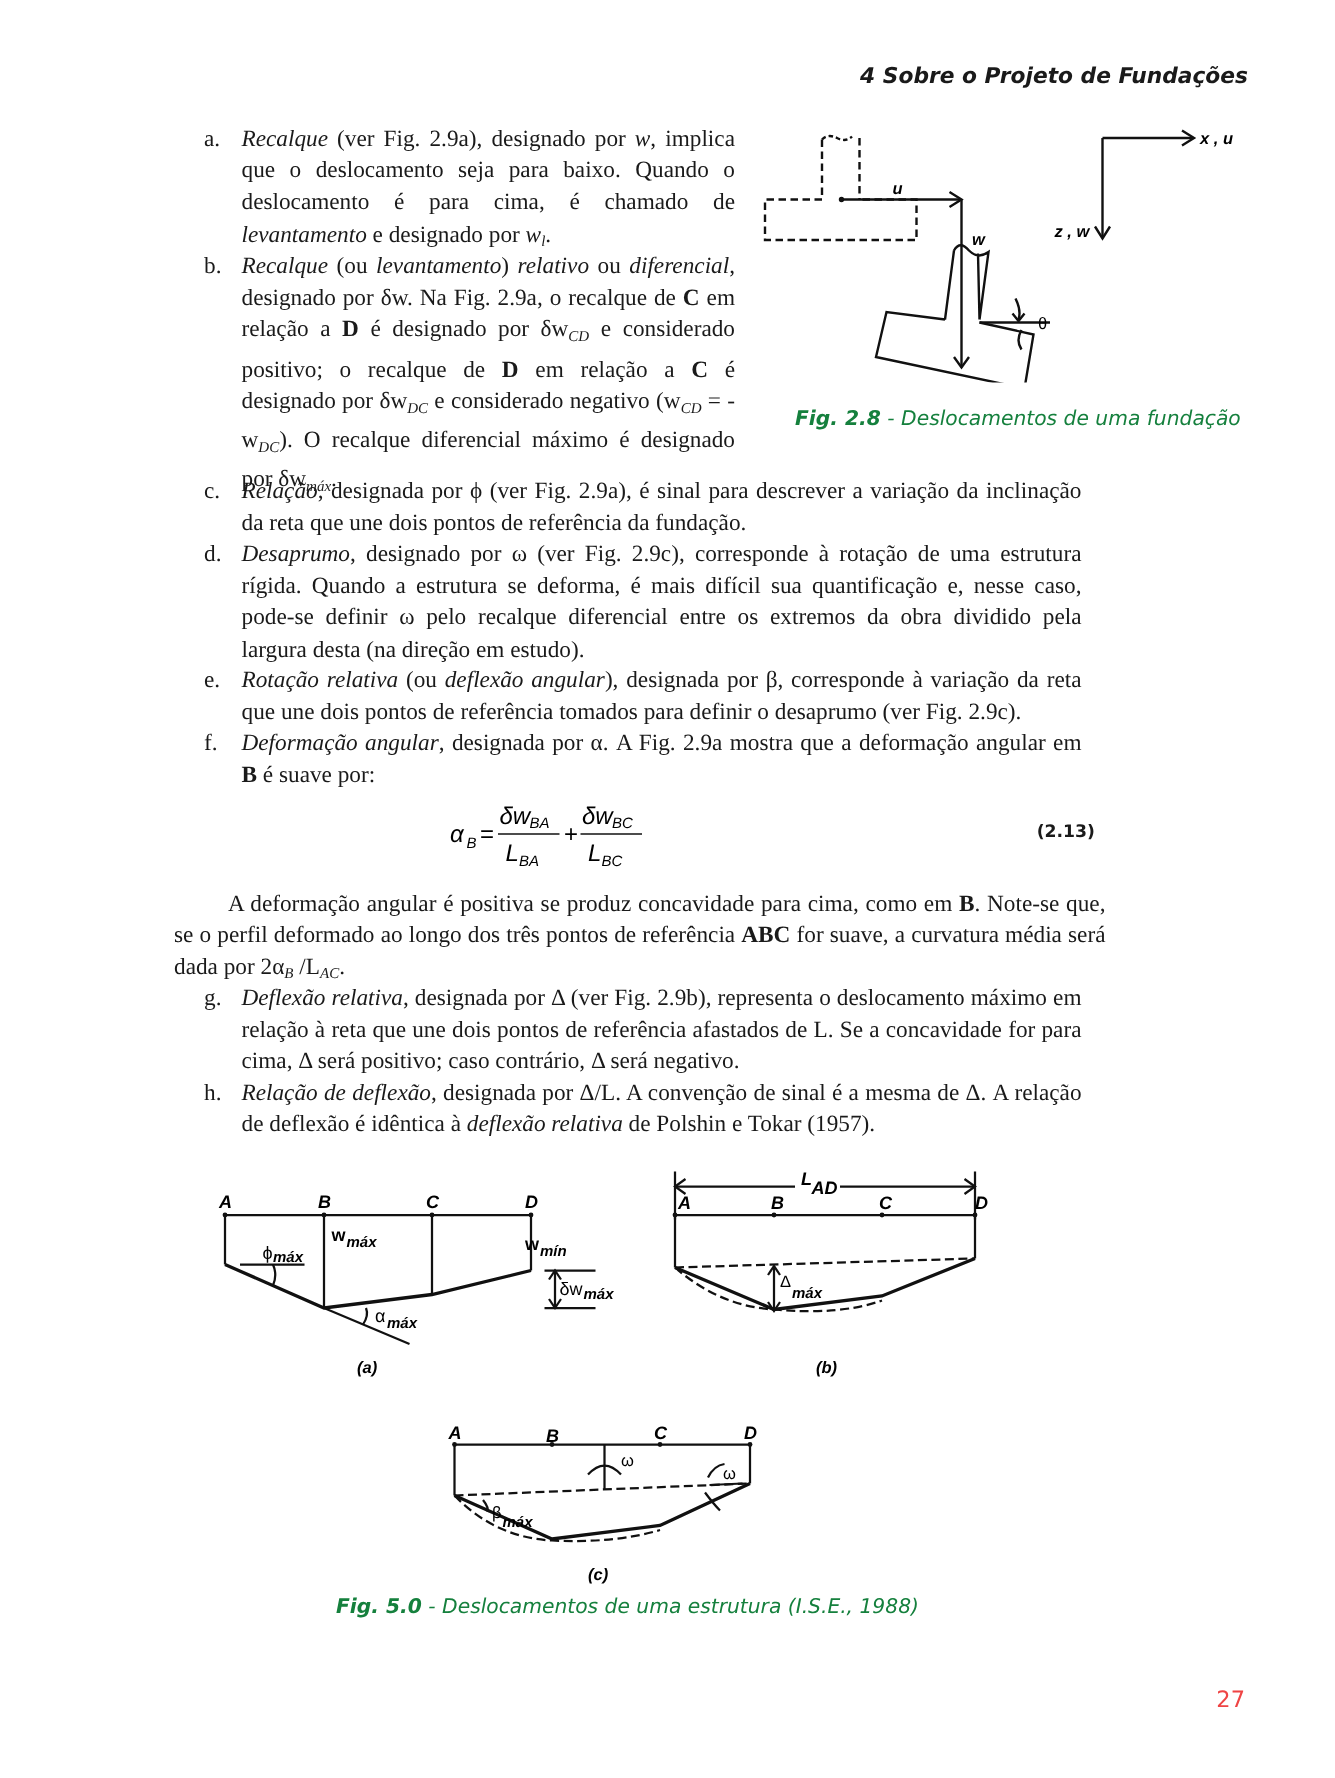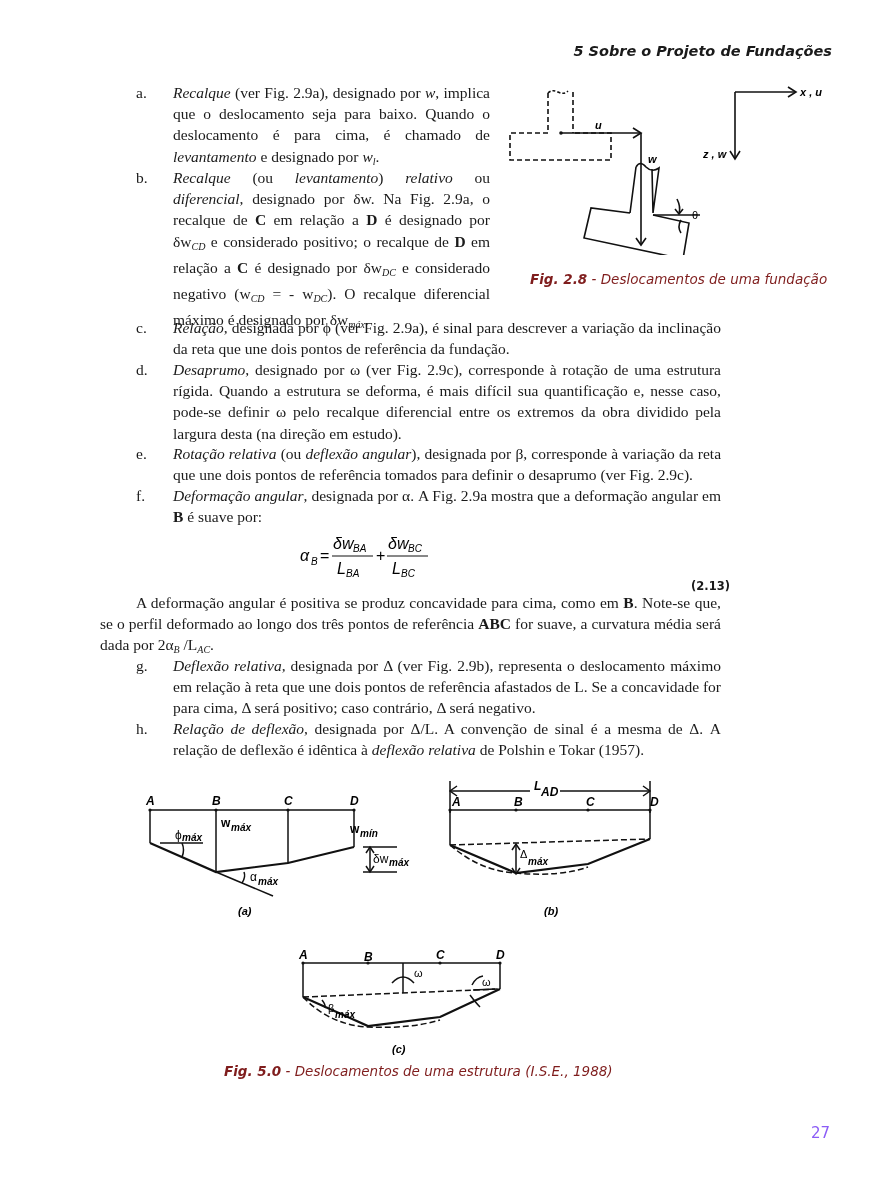--- a/index.html
+++ b/index.html
@@ -1,42 +1,42 @@
 <!DOCTYPE html>
 <html><head>
 <meta charset="utf-8">
 <style>
   html, body { margin:0; padding:0; background:#ffffff; }
   body { width:890px; height:1185px; position:relative; overflow:hidden; color:#1a1a1a;
          font-family:"DejaVu Serif", serif; }
   .header { position:absolute; top:43px; right:58px; font-family:"DejaVu Sans", sans-serif;
             font-style:italic; font-weight:bold; font-size:14.5px; color:#1a1a1a; }
   .page-num { position:absolute; top:1124px; right:60px; font-family:"DejaVu Sans", sans-serif;
-              font-size:15px; color:#8b5cf6; }
+              font-size:15px; color:#ef4444; }
   .txt { font-family:"Liberation Serif", serif; font-size:15.5px; line-height:21.2px; }
   .item { position:absolute; }
   .item .lbl { position:absolute; left:0; top:0; }
-  .item .body { margin-left:37px; text-align:justify; }
+  .item .body { margin-left:25px; text-align:justify; }
   i { font-style:italic; }
   b { font-weight:bold; }
   sub { font-size:10px; vertical-align:-3px; font-style:italic; }
   .caption { position:absolute; font-family:"DejaVu Sans", sans-serif; font-style:italic;
-             font-size:13.5px; color:#7f1d1d; }
+             font-size:13.5px; color:#15803d; }
   .caption b { font-weight:bold; }
   .fig-lbl { font-family:"Liberation Sans", sans-serif; font-style:italic; font-size:11px; }
   .equation { position:absolute; top:530px; left:130px; width:600px; height:50px; }
   .eq-num { position:absolute; right:0; top:17px; font-family:"DejaVu Sans", sans-serif;
-            font-weight:bold; font-size:11.5px;margin-top:32px; }
+            font-weight:bold; font-size:11.5px; }
   .para { position:absolute; text-align:justify; }
   svg text { font-family:"Liberation Sans", sans-serif; }
 </style>
 </head>
 <body>
 
-<div class="header">5 Sobre o Projeto de Fundações</div>
+<div class="header">4 Sobre o Projeto de Fundações</div>
 
 <div class="item txt" style="top:82px;left:136px;width:354px;">
   <span class="lbl">a.</span>
   <div class="body">
     <i>Recalque</i><span> (ver Fig. 2.9a), designado por </span><i>w</i><span>, implica que o deslocamento seja para baixo. Quando o deslocamento é para cima, é chamado de </span><i>levantamento</i><span> e designado por </span><i>w</i><sub>l</sub><span>.</span>
   </div>
 </div>
 
 <div class="item txt" style="top:167px;left:136px;width:354px;">
   <span class="lbl">b.</span>
@@ -115,21 +115,21 @@
       <text x="88" y="19">δw</text>
       <text x="108" y="22" font-size="10">BC</text>
       <line x1="87" y1="26" x2="128" y2="26" stroke="#111" stroke-width="1"></line>
       <text x="92" y="44">L</text>
       <text x="101" y="47" font-size="10">BC</text>
     </g>
   </svg>
   <span class="eq-num">(2.13)</span>
 </div>
 
-<div class="para txt" style="top:592px;left:100px;width:621px;text-indent:36px;">
+<div class="para txt" style="top:592px;left:116px;width:621px;text-indent:36px;">
   <span>A deformação angular é positiva se produz concavidade para cima, como em </span><b>B</b><span>. Note-se que, se o perfil deformado ao longo dos três pontos de referência </span><b>ABC</b><span> for suave, a curvatura média será dada por 2α</span><sub>B</sub><span> /L</span><sub>AC</sub><span>.</span>
 </div>
 
 <div class="item txt" style="top:655px;left:136px;width:585px;">
   <span class="lbl">g.</span>
   <div class="body"><i>Deflexão relativa</i><span>, designada por Δ (ver Fig. 2.9b), representa o deslocamento máximo em relação à reta que une dois pontos de referência afastados de L. Se a concavidade for para cima, Δ será positivo; caso contrário, Δ será negativo.</span></div>
 </div>
 
 <div class="item txt" style="top:718px;left:136px;width:585px;">
   <span class="lbl">h.</span>

